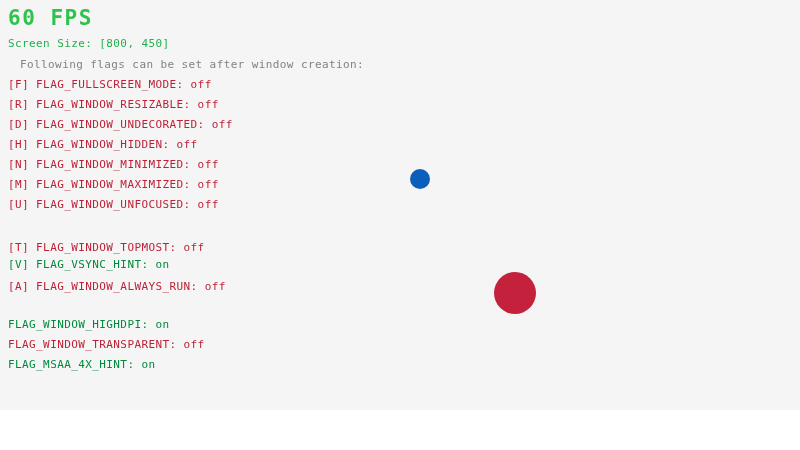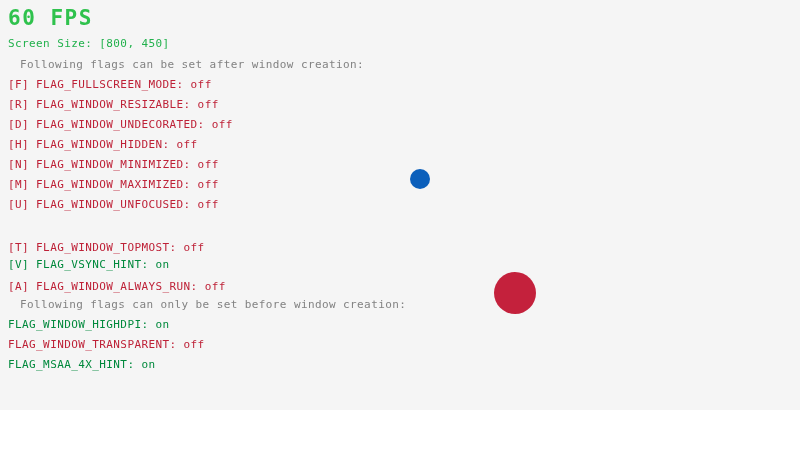--- a/index.html
+++ b/index.html
@@ -101,21 +101,20 @@
       <div class="flag-line off" style="top: 119px;">[D] FLAG_WINDOW_UNDECORATED: off</div>
       <div class="flag-line off" style="top: 139px;">[H] FLAG_WINDOW_HIDDEN: off</div>
       <div class="flag-line off" style="top: 159px;">[N] FLAG_WINDOW_MINIMIZED: off</div>
       <div class="flag-line off" style="top: 179px;">[M] FLAG_WINDOW_MAXIMIZED: off</div>
       <div class="flag-line off" style="top: 199px;">[U] FLAG_WINDOW_UNFOCUSED: off</div>
       <div class="flag-line off" style="top: 221px; margin-top: 21px;">[T] FLAG_WINDOW_TOPMOST: off</div>
       <div class="flag-line off" style="top: 239px; margin-top: 42px;">[A] FLAG_WINDOW_ALWAYS_RUN: off</div>
       <div class="flag-line on" style="top: 259px;">[V] FLAG_VSYNC_HINT: on</div>
     </div>
 
-  <div class="section-head" id="head-before">Following flags can only be set before window creation:</div>
 
   <div id="flags-before-creation">
       <div class="flag-line on" style="top: 319px;">FLAG_WINDOW_HIGHDPI: on</div>
       <div class="flag-line off" style="top: 339px;">FLAG_WINDOW_TRANSPARENT: off</div>
       <div class="flag-line on" style="top: 359px;">FLAG_MSAA_4X_HINT: on</div>
     </div>
 
   <div class="ball" id="ball-blue" style="left: 410px; top: 169px; width: 20px; height: 20px; background: rgb(11, 95, 187);"></div>
 
   <div class="ball" id="ball-red" style="left: 494px; top: 272px; width: 42px; height: 42px; background: rgb(196, 33, 60);"></div>

